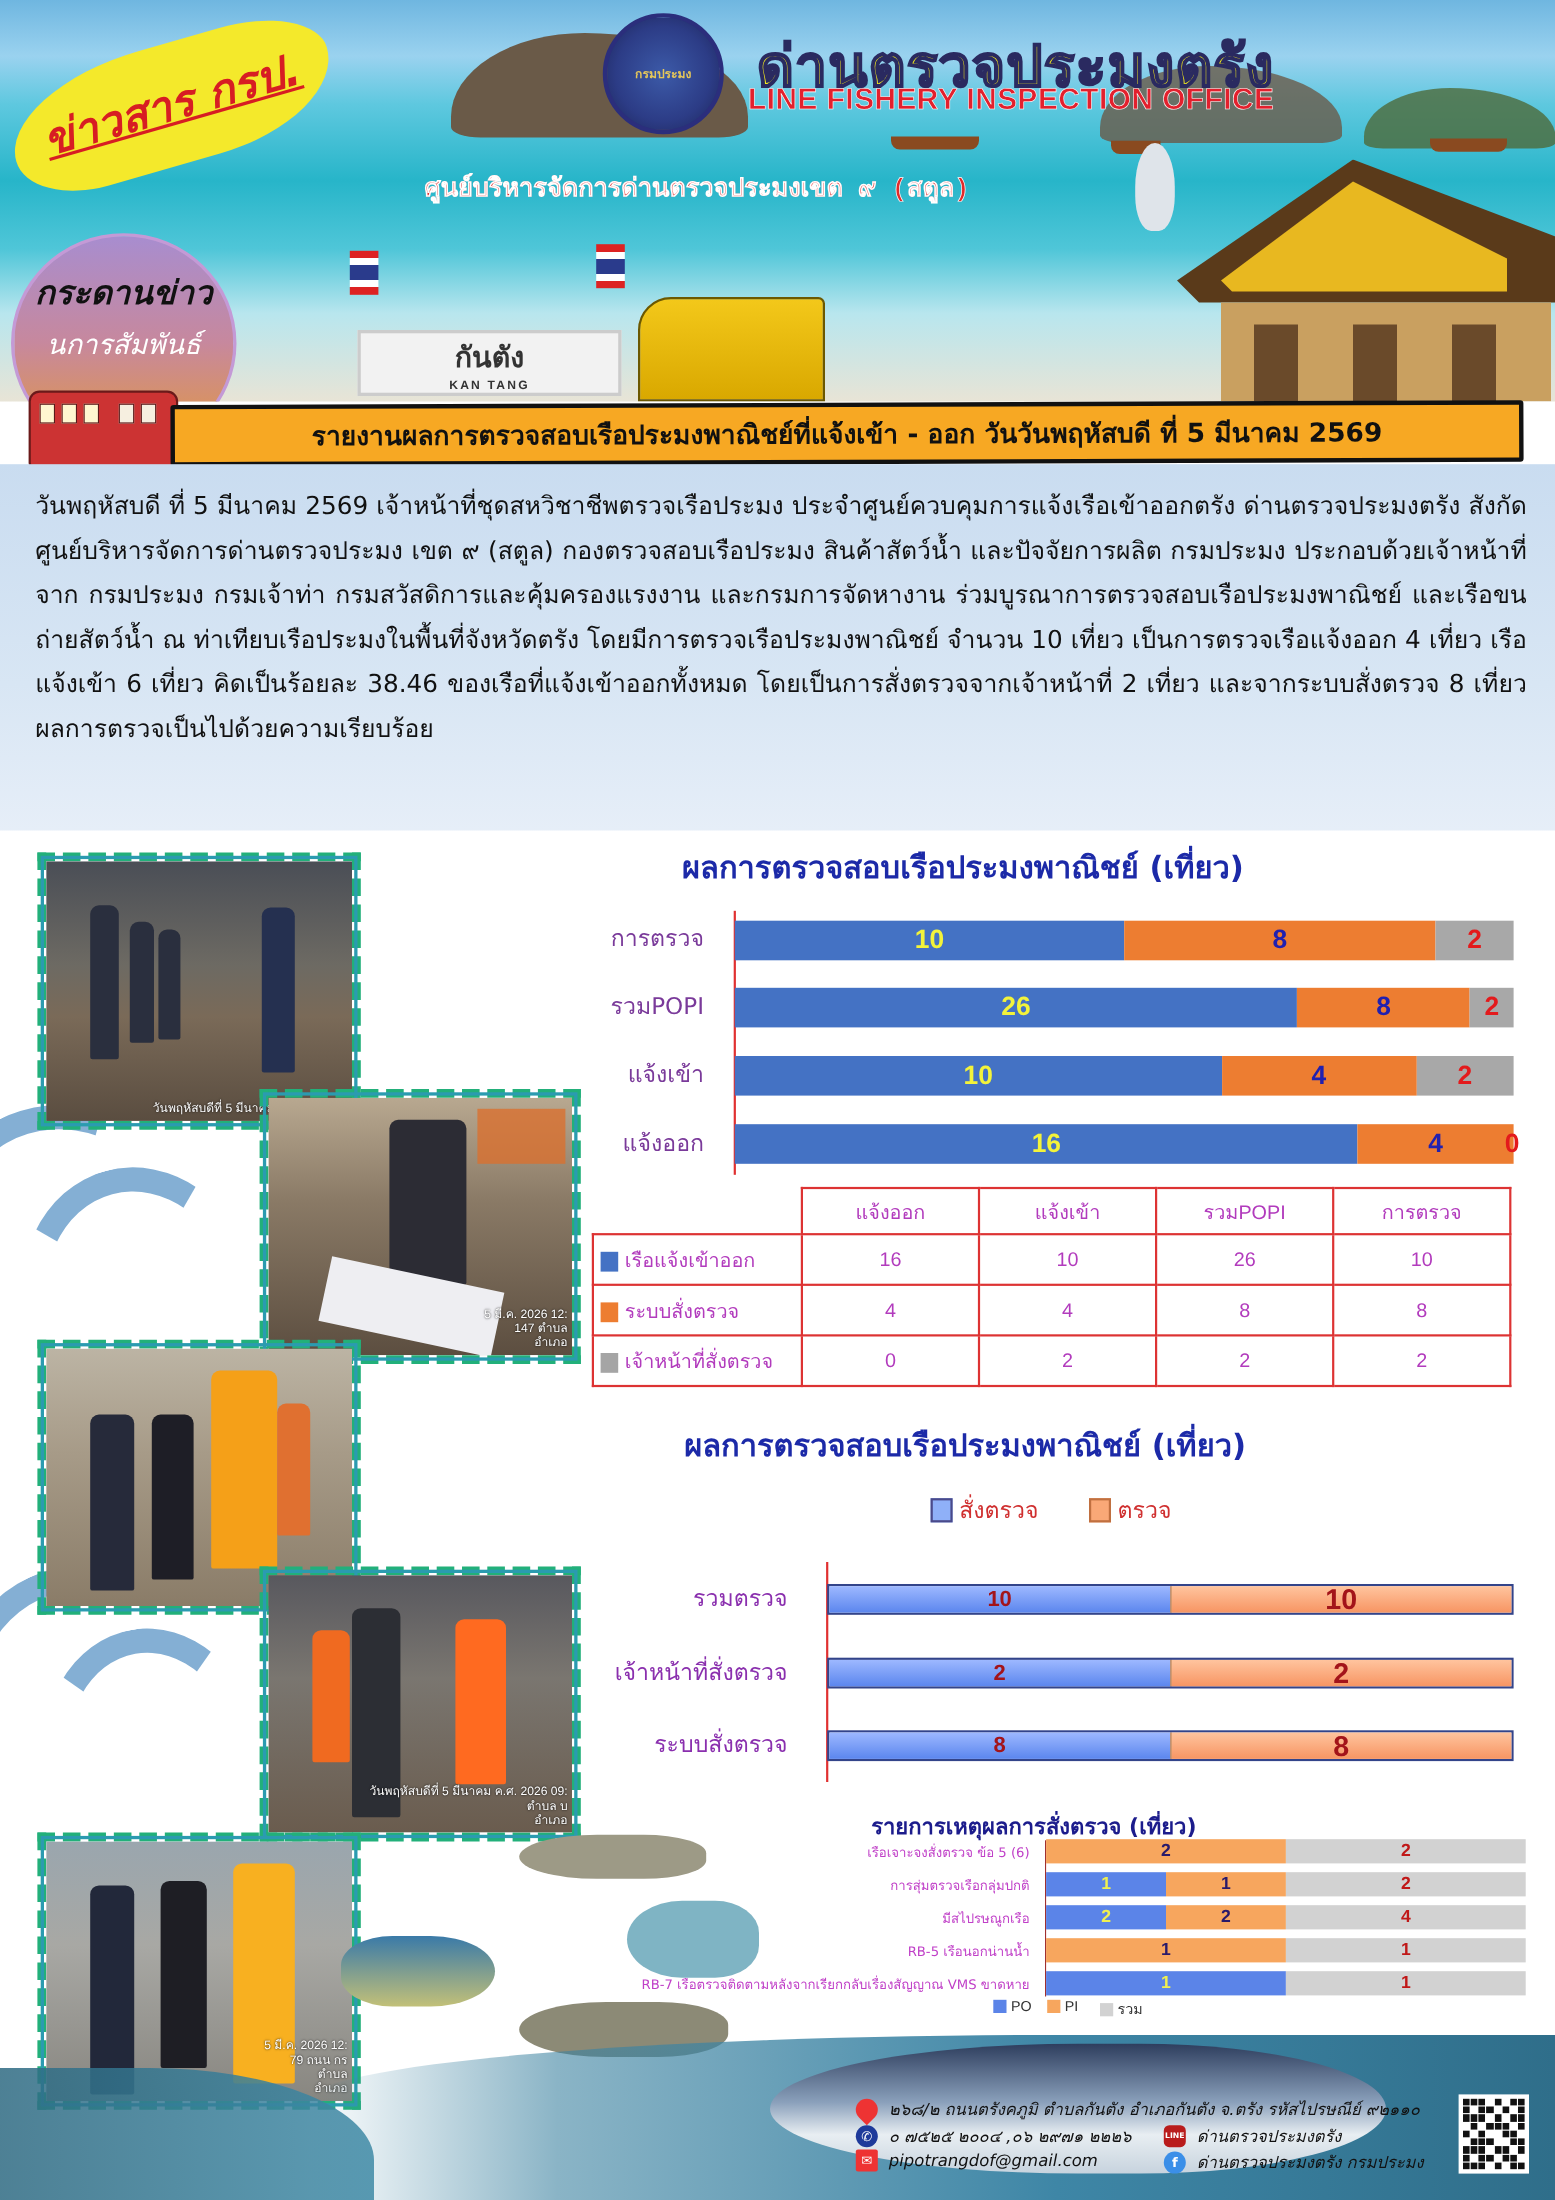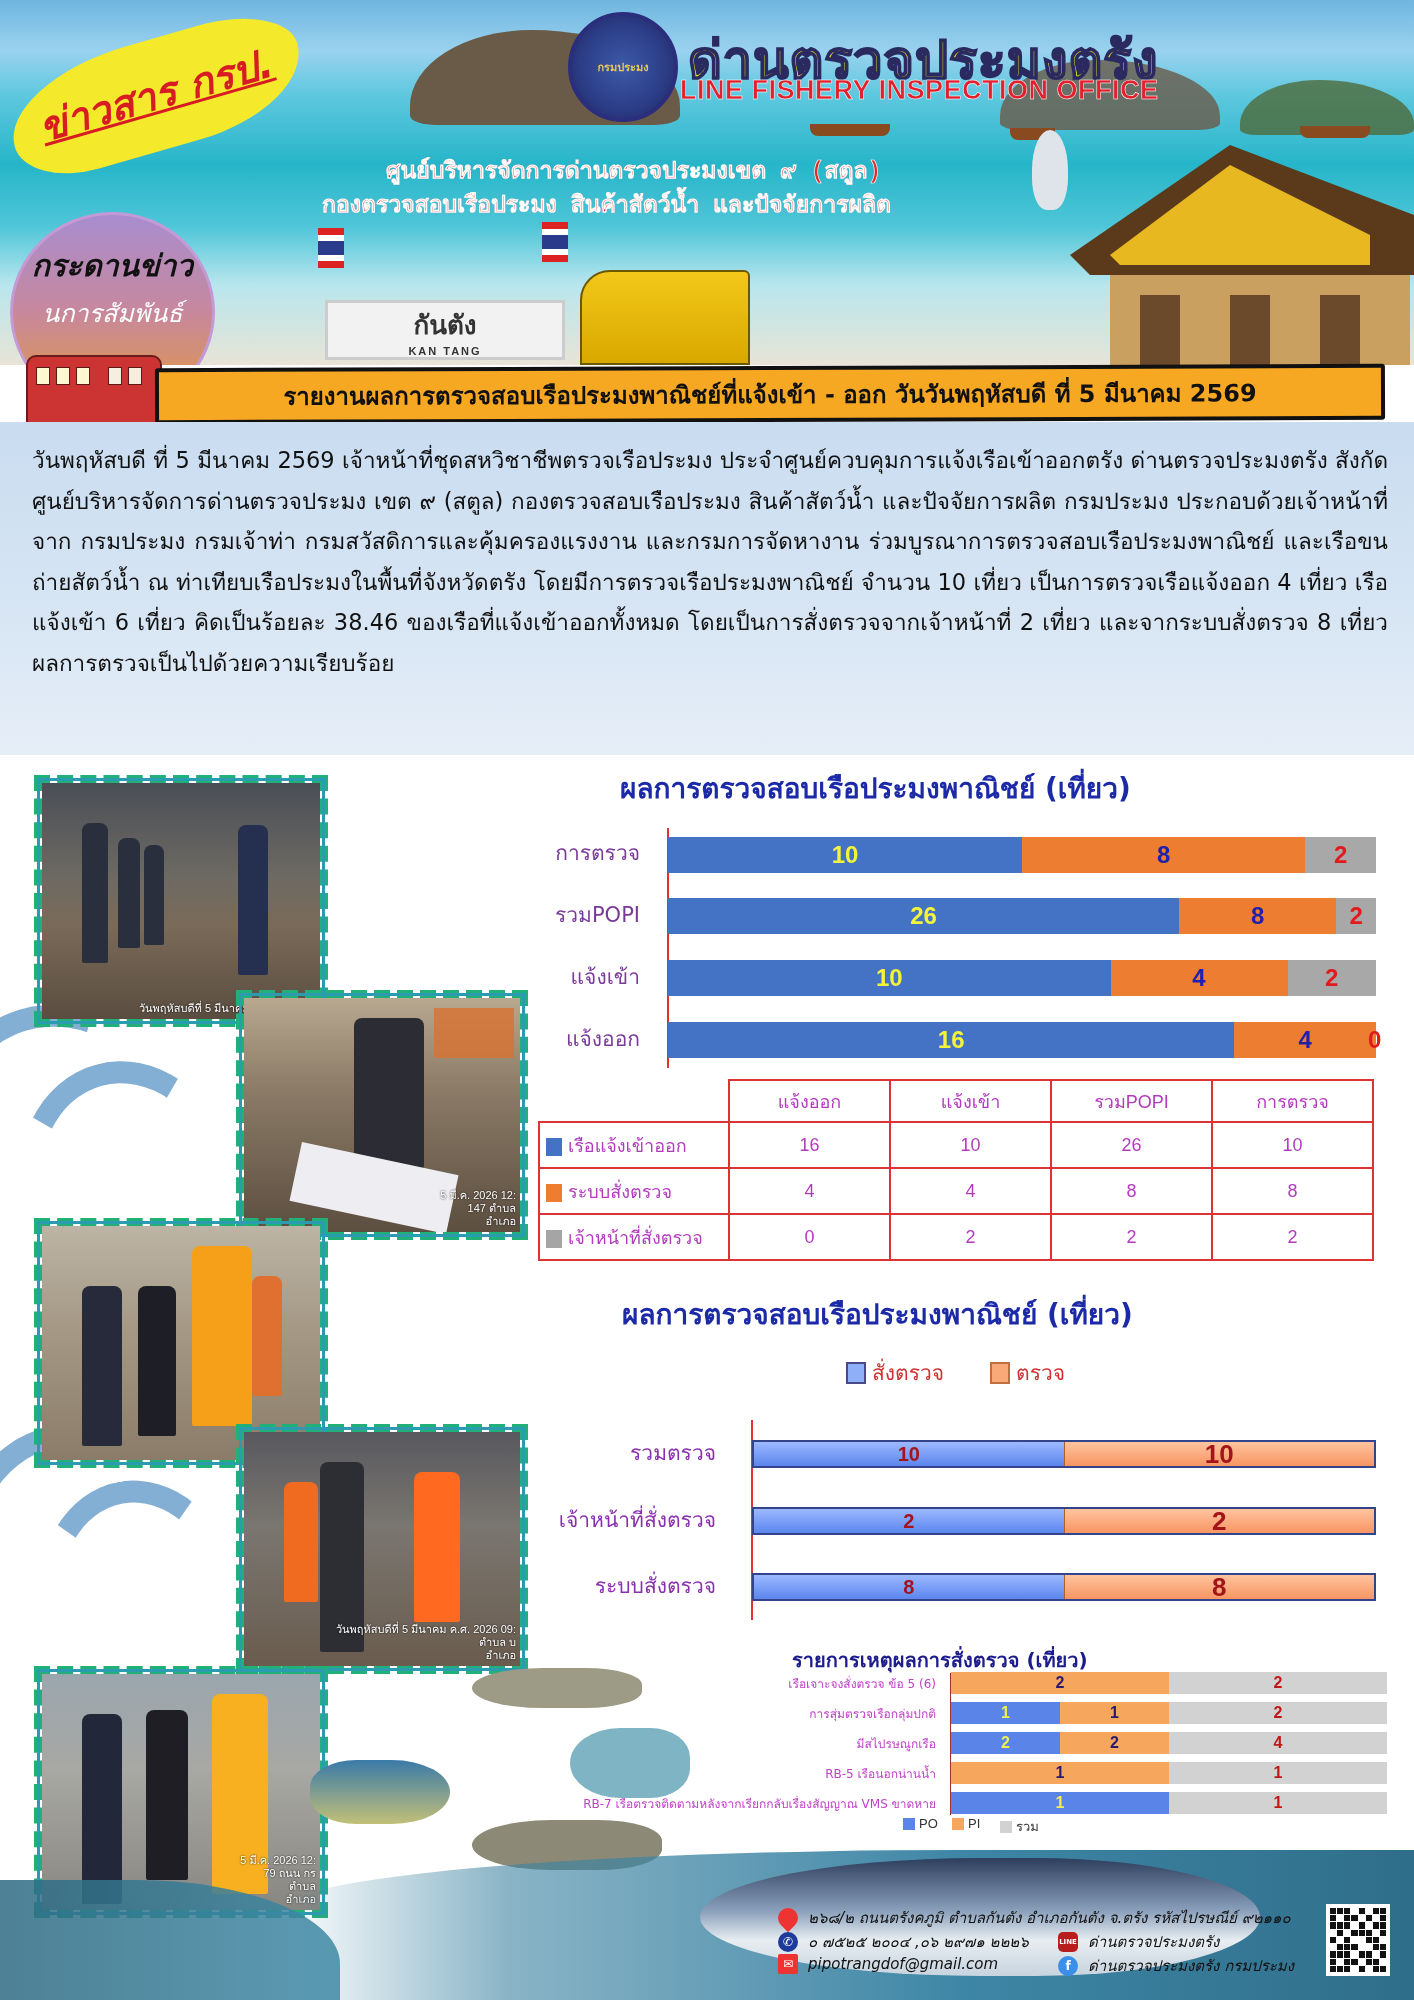--- a/index.html
+++ b/index.html
@@ -95,29 +95,28 @@
   <div class="island" style="left:1240px;top:80px;width:174px;height:55px;background:#4d6a3a;opacity:.8"></div>
   <div class="boat" style="left:810px;top:124px;width:80px"></div>
   <div class="boat" style="left:1010px;top:128px;width:45px"></div>
   <div class="boat" style="left:1300px;top:126px;width:70px"></div>
   <div class="abs" style="left:1032px;top:130px;width:36px;height:80px;border-radius:50% 50% 40% 40%;background:#dfe4ea"></div>
 
   <div id="badge-news" class="abs">
     <span>ข่าวสาร กรป.</span>
   </div>
 
-  <div class="seal" style="left:568px;top:12px;width:110px;height:110px">
+  <div class="seal" style="left:548px;top:12px;width:110px;height:110px">
     <span>กรมประมง</span>
   </div>
   <div id="title-th" class="abs">ด่านตรวจประมงตรัง</div>
   <div id="title-en" class="abs">LINE FISHERY INSPECTION OFFICE</div>
 
 
   <div class="org-line" style="left:386px;top:152px">ศูนย์บริหารจัดการด่านตรวจประมงเขต ๙ (สตูล)</div>
-  <div class="org-line" style="left:322px;top:186px">กองตรวจสอบเรือประมง สินค้าสัตว์น้ำ และปัจจัยการผลิต</div>
 
   <div id="flag1" style="left:318px;top:228px"></div>
   <div id="flag2" style="left:542px;top:222px"></div>
 
   <div id="station-sign" class="abs">
     <span class="th">กันตัง</span>
     <span class="en">KAN TANG</span>
   </div>
   <div id="locomotive" class="abs"></div>
 

